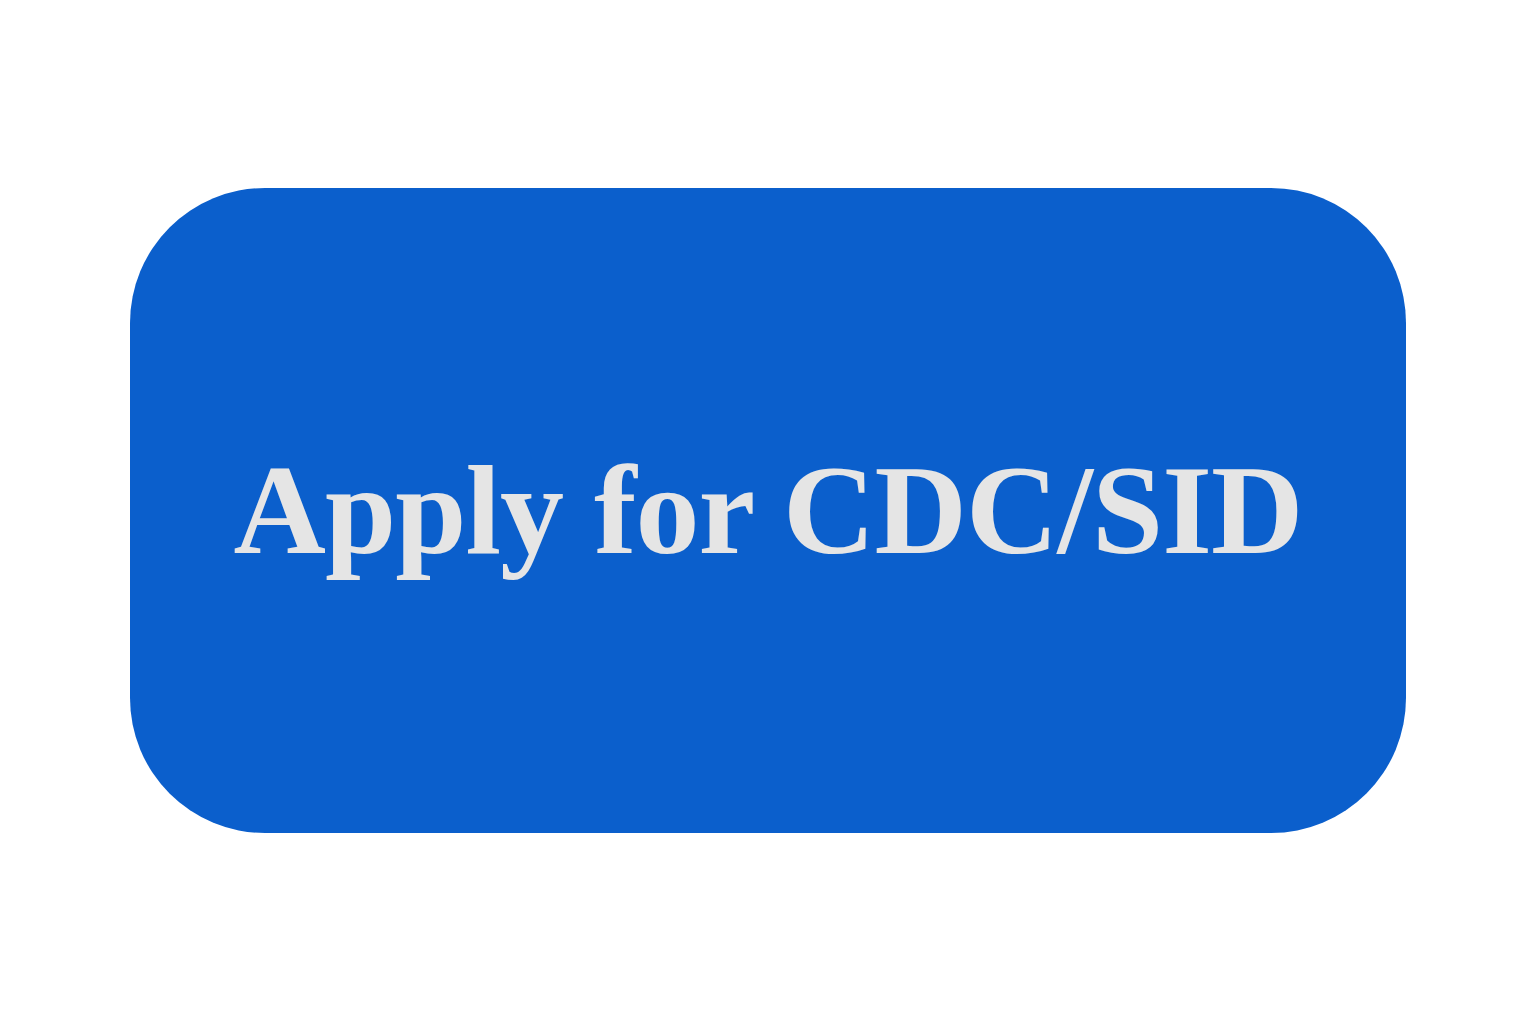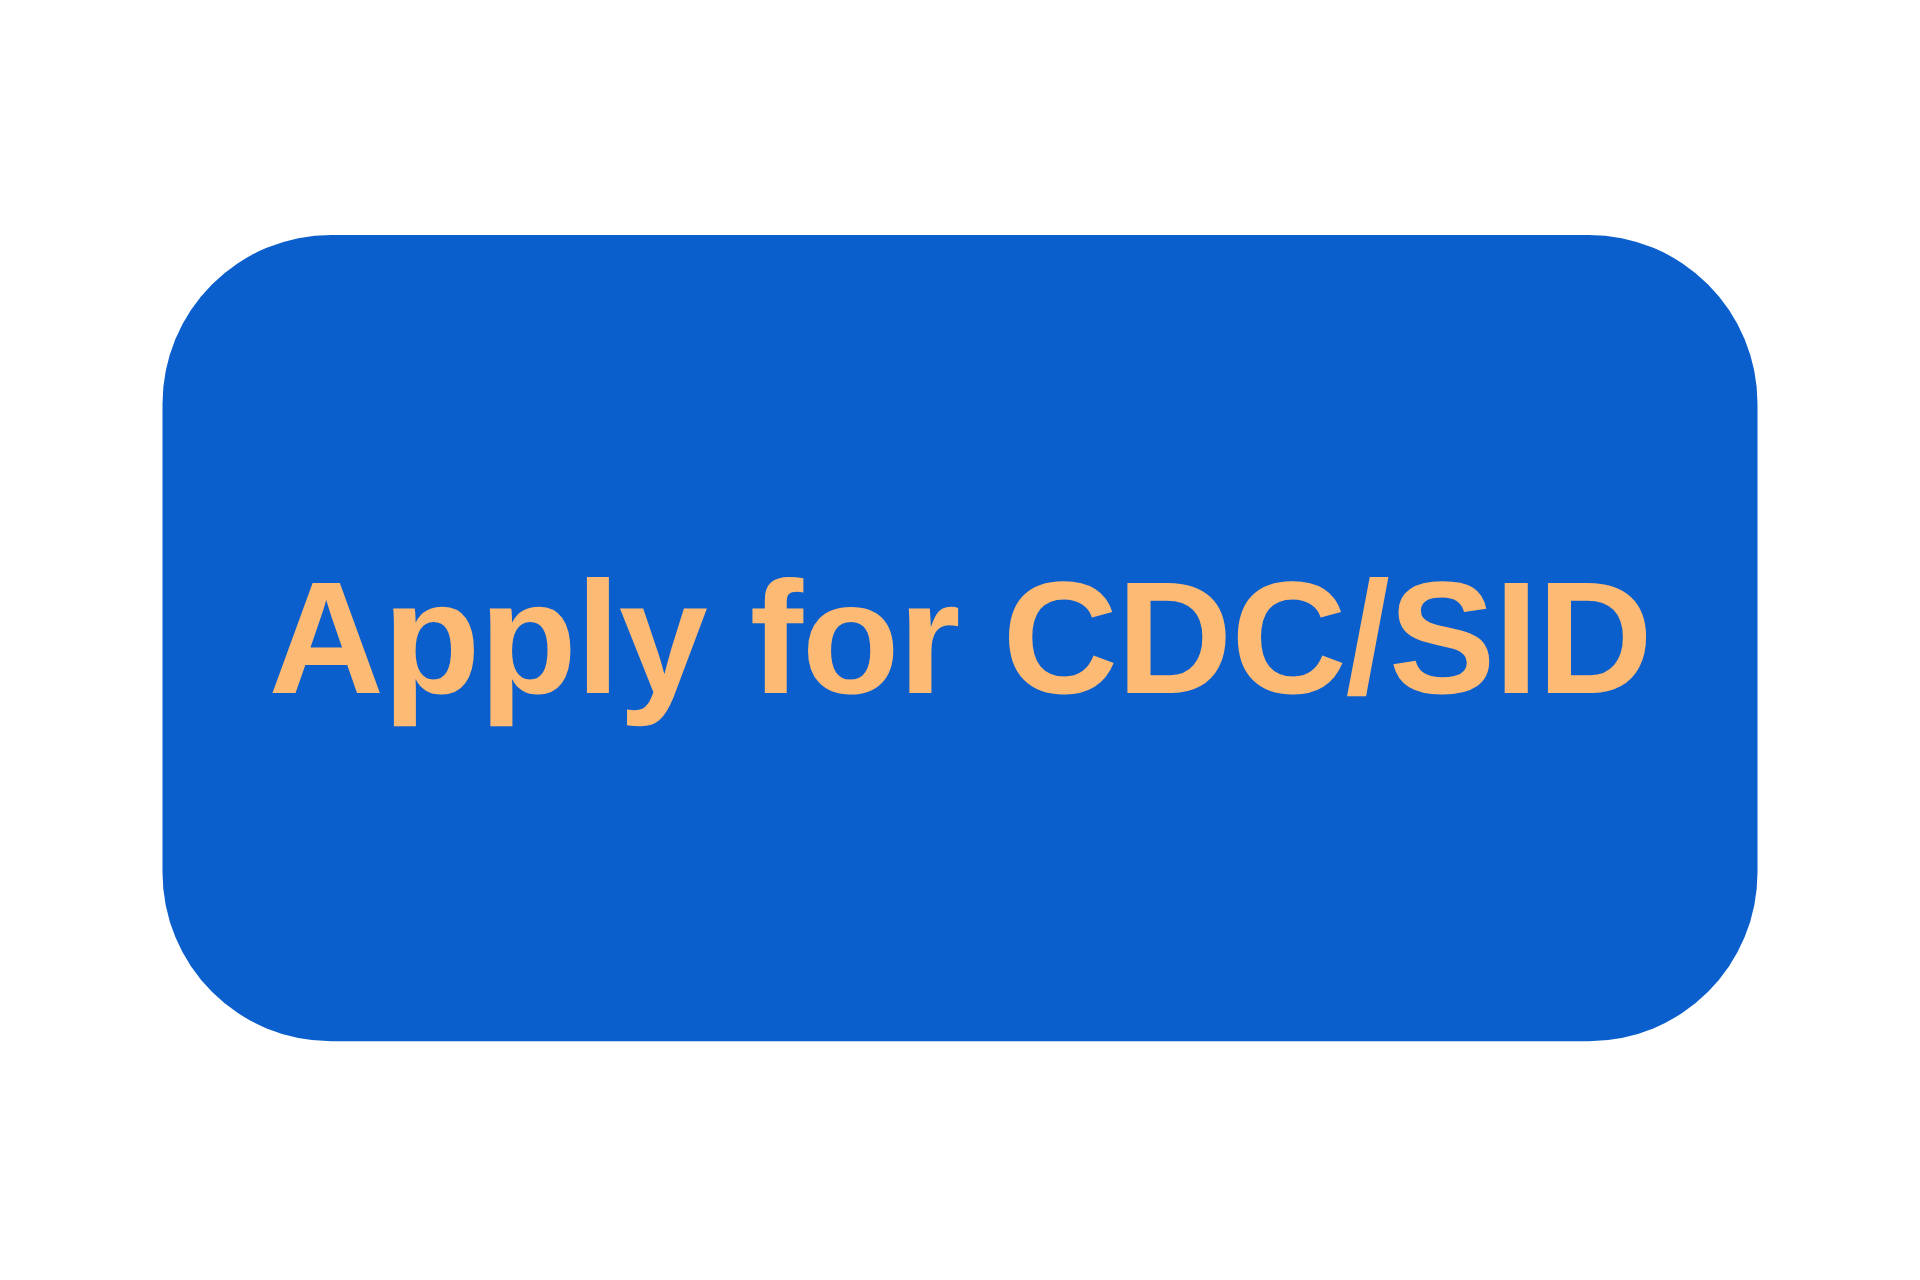--- a/index.html
+++ b/index.html
@@ -59,18 +59,18 @@
   .cta-line {
     display: block;
   }
 </style>
 </head>
 <body>
 
 <div id="page-root" style="background: rgb(255, 255, 255);">
 
   <button id="cta-button" style="background: rgb(11, 95, 204); left: 130px; top: 188px; width: 1276px; height: 645px; border-radius: 135px;">
-    <span id="cta-label" style="color: #fdba74;">
+    <span id="cta-label" style="color: #e5e5e5; font-family: Liberation Serif, serif;">
       <span class="cta-line">Apply for CDC/SID</span>
     </span>
   </button>
 
 </div>
 
 </body></html>

